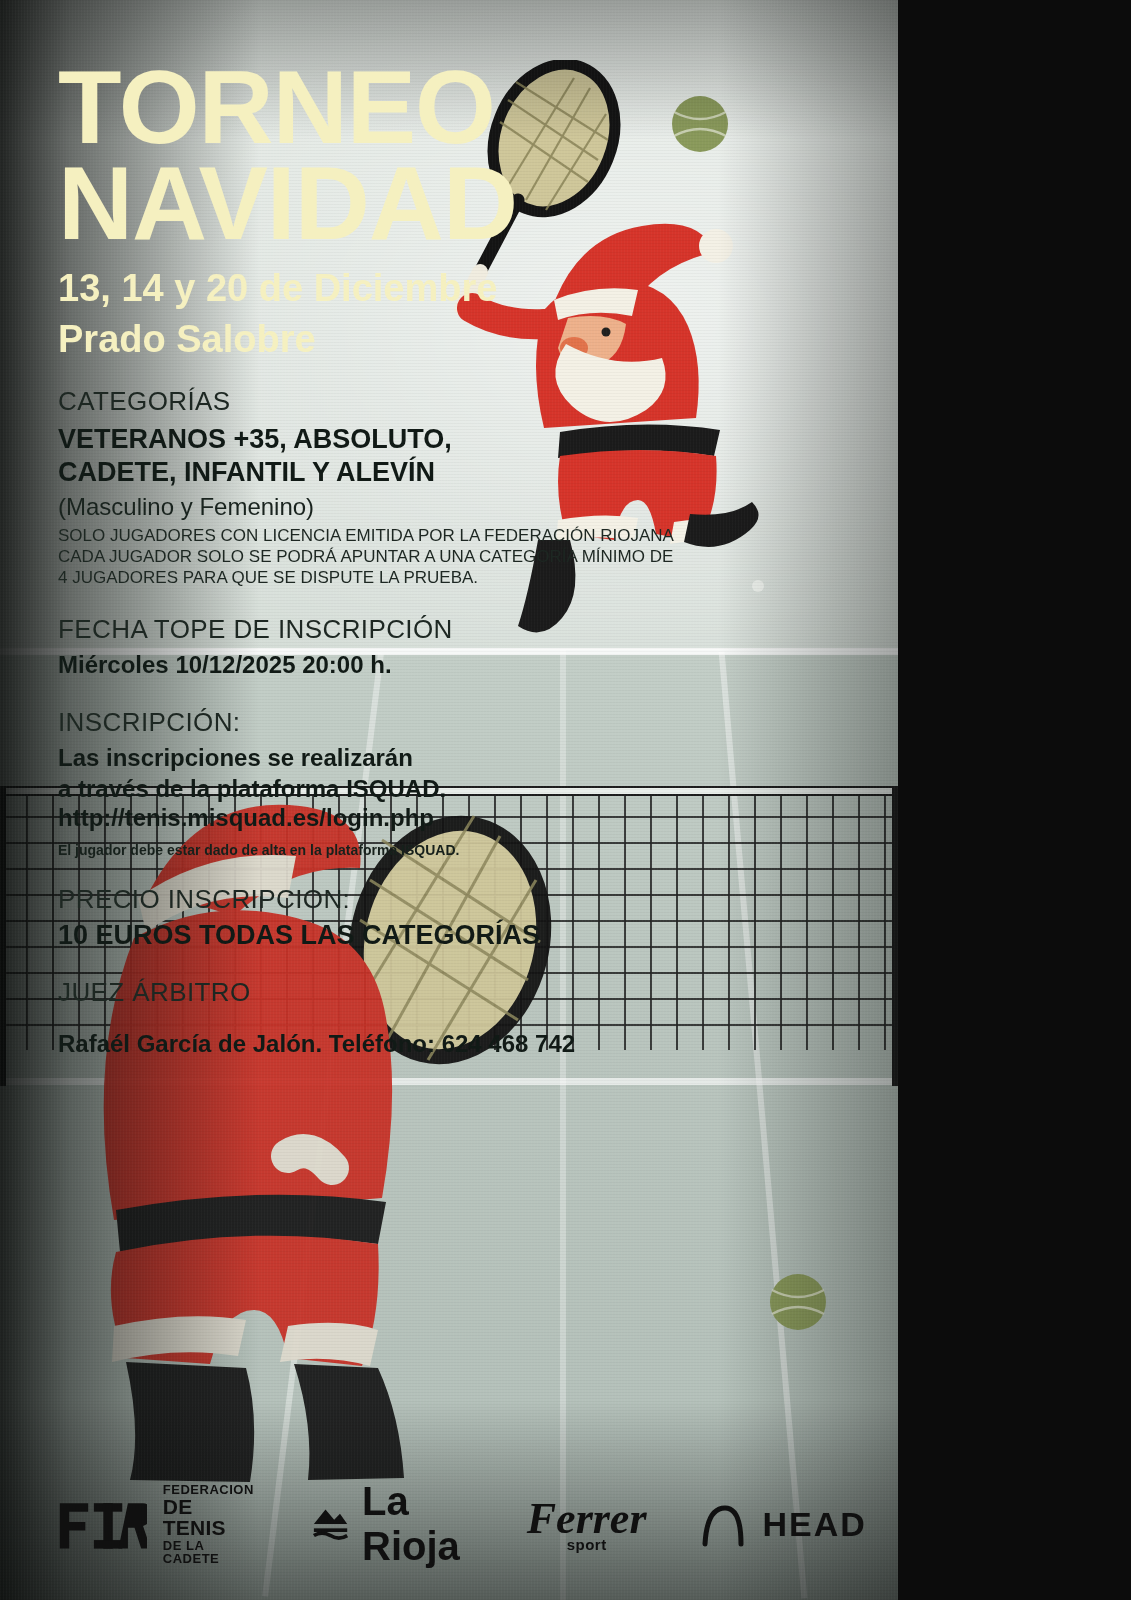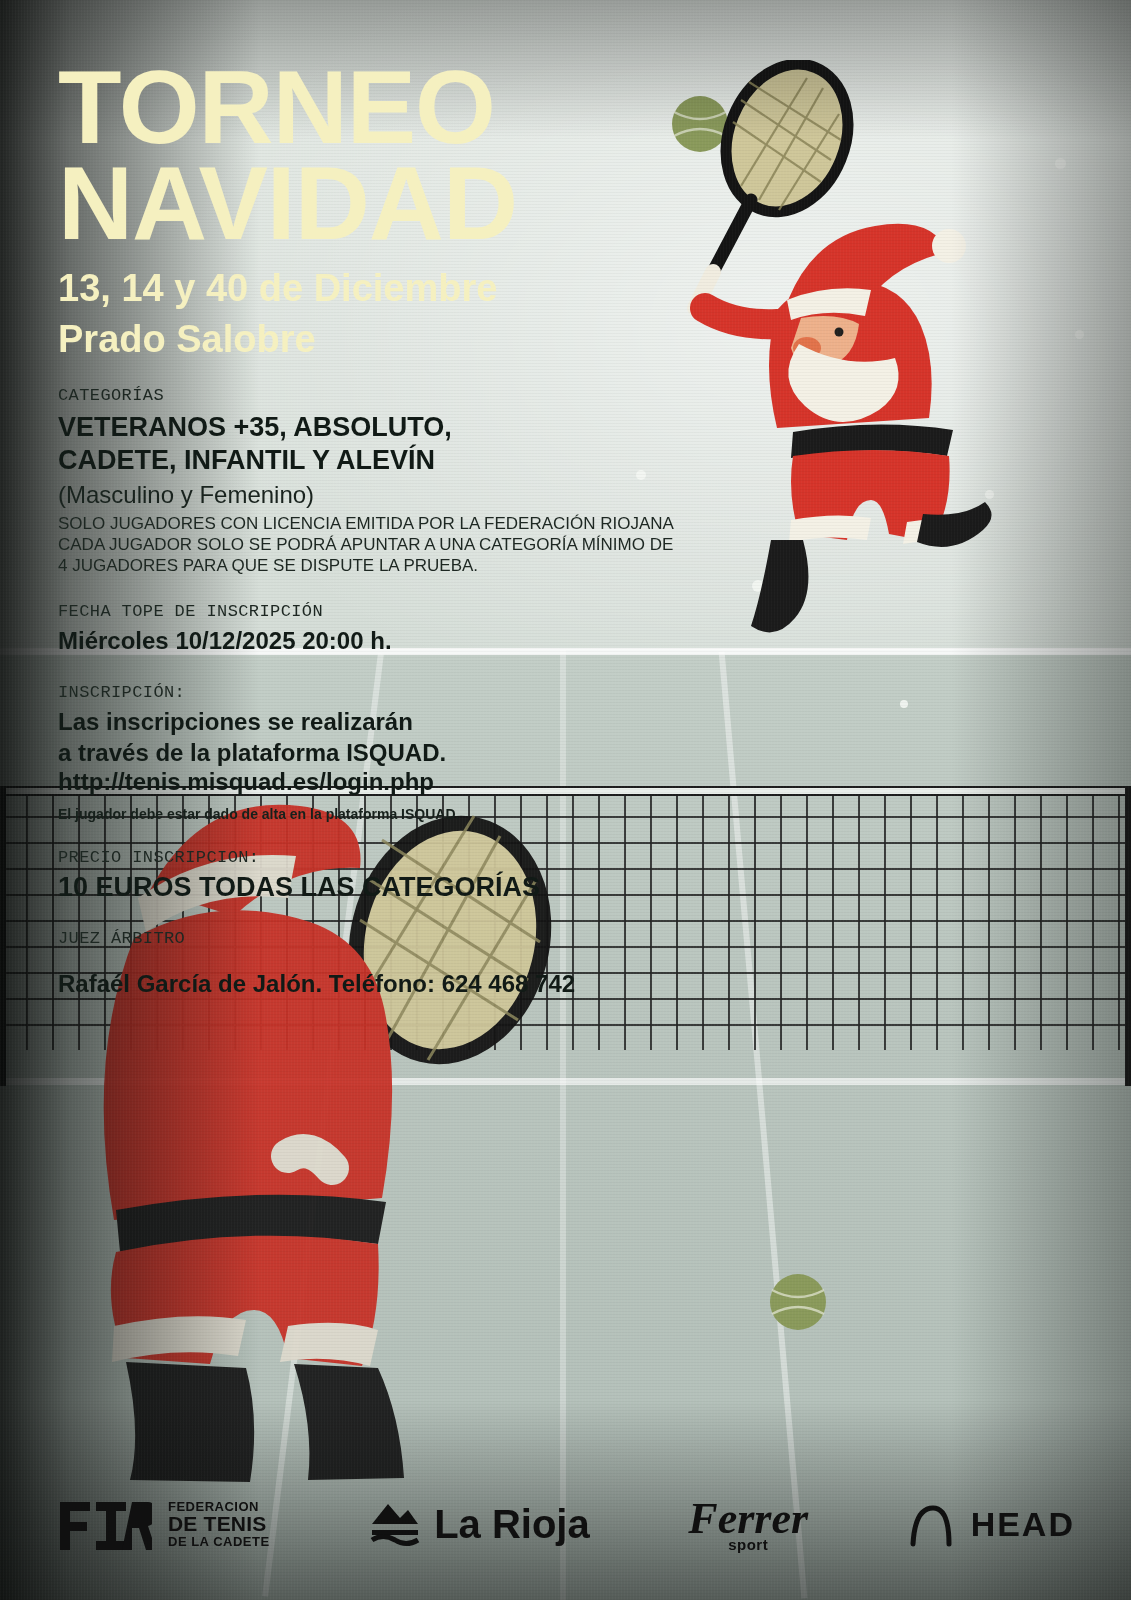--- a/index.html
+++ b/index.html
@@ -6,21 +6,21 @@
   html, body {
     width: 1131px;
     height: 1600px;
     font-family: "Liberation Sans", sans-serif;
     background: #0c0c0c;
     overflow: hidden;
   }
 
   #poster {
     position: relative;
-    width: 1131px;
+    width: 898px;
     height: 1600px;
     overflow: hidden;
     background: linear-gradient(180deg, #dfe5e0 0%, #cfd8d2 45%, #c4cfc8 100%);
   }
 
   
   .court-base {
     position: absolute; inset: 0;
     background:
       radial-gradient(ellipse 900px 600px at 70% 20%, rgba(255,255,255,0.55), rgba(255,255,255,0) 70%),
@@ -136,26 +136,25 @@
   .subtitle {
     margin-top: 16px;
     font-weight: 700;
     font-size: 38px;
     line-height: 1.12;
     color: #f5f0c0;
   }
 
   .section { margin-top: 26px; color: #16201b; }
   .lbl {
-    font-size: 17px;
+    font-size: 26px;
     letter-spacing: .4px;
     color: #1d2722;
     font-weight: 400;
     text-transform: uppercase;
-    font-family: Liberation Mono, monospace;
   }
   .big {
     font-weight: 700;
     font-size: 27px;
     line-height: 1.2;
     color: #111a16;
     text-transform: uppercase;
   }
   .med {
     font-weight: 400;
@@ -340,21 +339,21 @@
   </svg>
 
   <div class="vignette"></div>
   <div class="grain"></div>
 
   <div class="content">
 
     <div class="title-main">TORNEO</div>
     <div class="title-main">NAVIDAD</div>
 
-    <div class="subtitle">13, 14 y 40 de Diciembre</div>
+    <div class="subtitle">13, 14 y 20 de Diciembre</div>
     <div class="subtitle" style="margin-top:8px;">Prado Salobre</div>
 
     <div class="section">
       <div class="lbl">CATEGORÍAS</div>
       <div class="big" style="margin-top:6px;">VETERANOS +35, ABSOLUTO,</div>
       <div class="big">CADETE, INFANTIL y ALEVÍN</div>
       <div class="med" style="margin-top:4px;">(Masculino y Femenino)</div>
       <div class="small" style="margin-top:4px;">SOLO JUGADORES CON LICENCIA EMITIDA POR LA FEDERACIÓN RIOJANA CADA JUGADOR SOLO SE PODRÁ APUNTAR A UNA CATEGORÍA MÍNIMO DE 4 JUGADORES PARA QUE SE DISPUTE LA PRUEBA.</div>
     </div>
 

